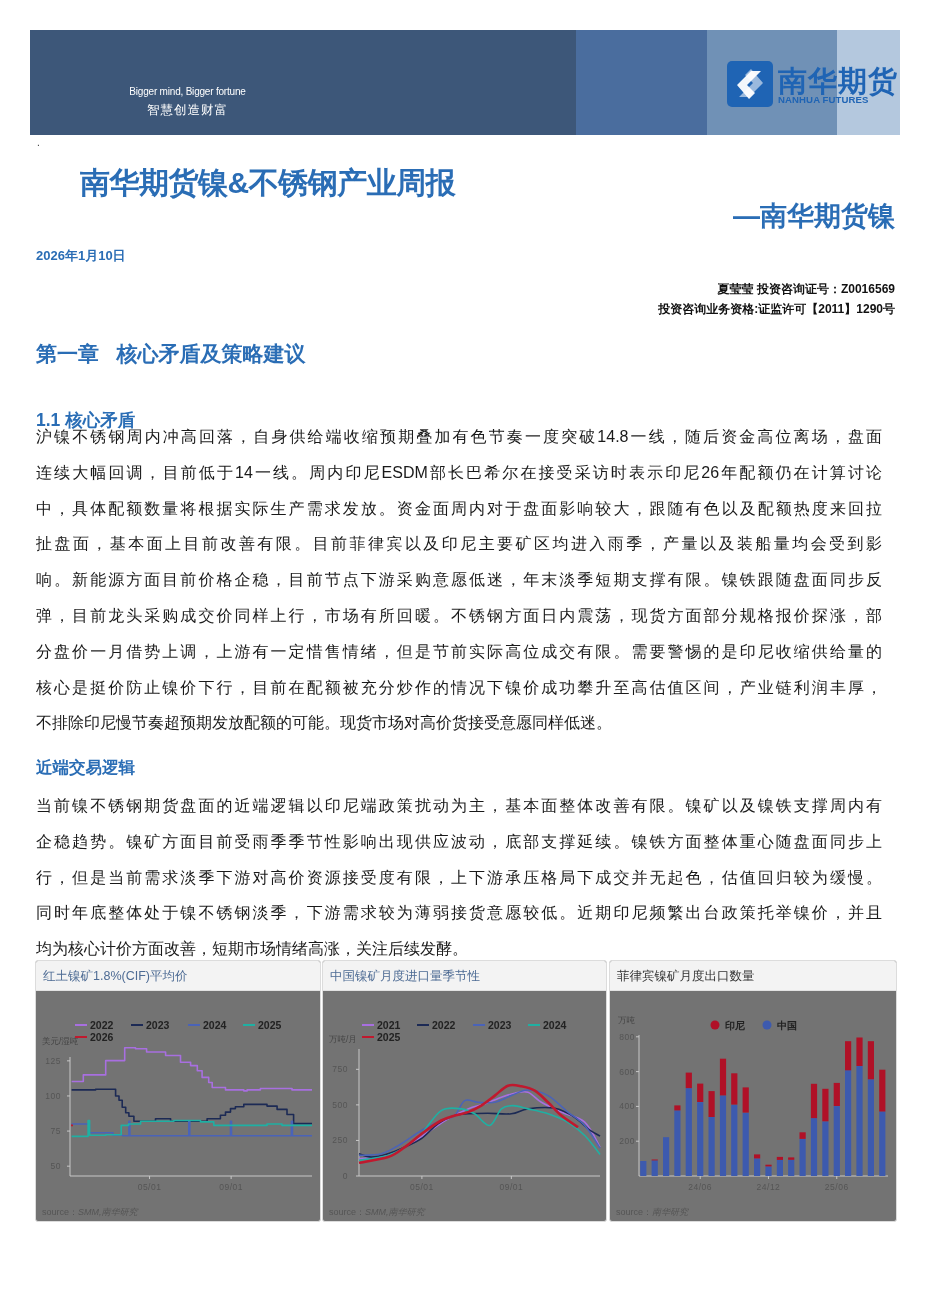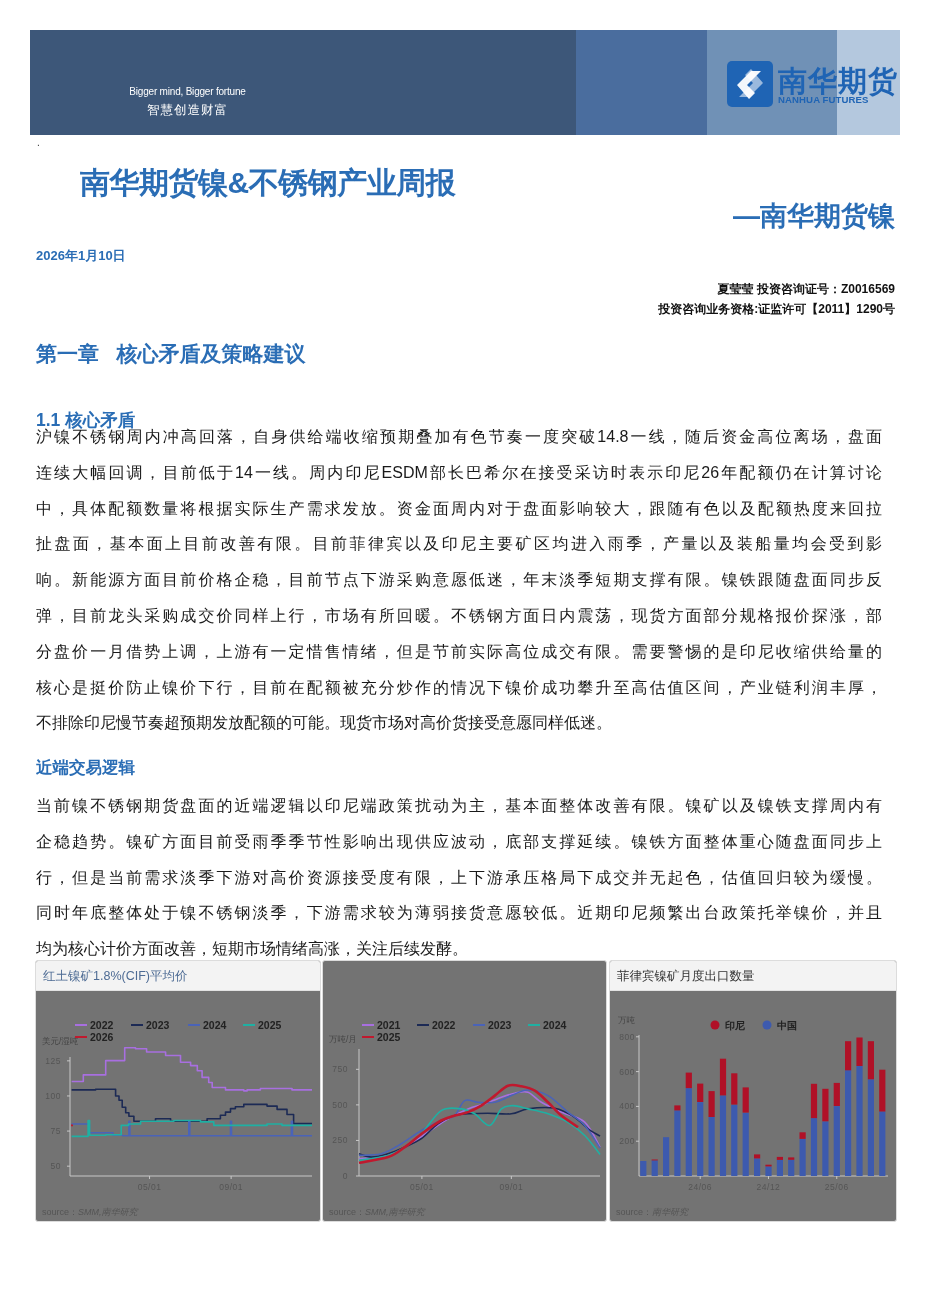--- a/index.html
+++ b/index.html
@@ -119,20 +119,23 @@
       <path d="M35.6 120.5 H47.3 V113.9 H69.7 V99.6 H88.7 V86.7 H99.5 V87.8 H110.6 V91.0 H129.6 V94.5 H144.5 V101.3 H154.6 V104.6 H161.3 V109.7 H166.1 V116.4 H172.7 V121.5 H176.2 V126.5 H189.5 V128.9 H207.8 V129.9 H211.1 V128.9 H224.4 V127.5 H256.0 V128.9 H276.0" fill="none" stroke="#a86fe0" stroke-width="1.6" stroke-linejoin="round"></path>
       <path d="M35.6 128.9 H59.6 V128.2 H79.6 V135.0 H83.0 V139.2 H86.2 V146.2 H89.7 V151.8 H92.9 V155.2 H97.9 V160.2 H119.5 V157.8 H134.6 V160.2 H171.1 V157.8 H184.4 V154.2 H189.5 V151.1 H194.5 V147.6 H199.4 V145.8 H207.8 V143.4 H231.0 V145.1 H241.1 V148.4 H251.0 V153.5 H257.6 V162.6 H276.0" fill="none" stroke="#1c2a55" stroke-width="1.6" stroke-linejoin="round"></path>
       <path d="M35.6 163.0 H53.4 V171.7 H77.0 V174.3 H86.4 V174.8 H92.9 V160.2 H93.9 V174.8 H152.8 V160.2 H153.8 V174.8 H194.5 V160.2 H195.5 V174.8 H255.4 V160.2 H256.4 V174.8 H276.0" fill="none" stroke="#4a63b8" stroke-width="1.6" stroke-linejoin="round"></path>
       <path d="M35.6 175.4 H52.1 V159.5 H53.6 V174.3 H69.9 V173.7 H85.2 V164.4 H92.5 V163.0 H104.6 V160.2 H137.9 V159.5 H164.5 V160.9 H177.8 V164.4 H231.0 V163.0 H246.0 V164.4 H276.0" fill="none" stroke="#1fb0a3" stroke-width="1.6" stroke-linejoin="round"></path>
       <path d="M35.0 164.4 H37.0" fill="none" stroke="#c0192e" stroke-width="1.6" stroke-linejoin="round"></path>
       <text x="6" y="254" font-family="&quot;Liberation Sans&quot;,&quot;DejaVu Sans&quot;,sans-serif" font-size="9" fill="#555">source：<tspan font-style="italic">SMM,南华研究</tspan></text>
     </svg>
 </div>
 
 <div class="abs panel" style="left:322px;width:285px;">
+  <div class="panel-head">
+    <div class="panel-title" style="color:#4d6b94;">中国镍矿月度进口量季节性</div>
+  </div>
   <svg id="chart1" width="285" height="262">
       <line x1="36" y1="88" x2="36" y2="215" stroke="#c8c8c8" stroke-width="1"></line>
       <line x1="36" y1="215" x2="277" y2="215" stroke="#c8c8c8" stroke-width="1"></line>
       <text x="6" y="81" font-family="&quot;Liberation Sans&quot;,&quot;DejaVu Sans&quot;,sans-serif" font-size="8.5" fill="#444">万吨/月</text>
       <line x1="33" y1="215" x2="36" y2="215" stroke="#c8c8c8"></line>
       <text x="25" y="218" font-family="&quot;Liberation Sans&quot;,&quot;DejaVu Sans&quot;,sans-serif" font-size="8.5" fill="#555" text-anchor="end" letter-spacing="0.5">0</text>
       <line x1="33" y1="179.4422310756972" x2="36" y2="179.4422310756972" stroke="#c8c8c8"></line>
       <text x="25" y="182.4422310756972" font-family="&quot;Liberation Sans&quot;,&quot;DejaVu Sans&quot;,sans-serif" font-size="8.5" fill="#555" text-anchor="end" letter-spacing="0.5">250</text>
       <line x1="33" y1="143.88446215139442" x2="36" y2="143.88446215139442" stroke="#c8c8c8"></line>
       <text x="25" y="146.88446215139442" font-family="&quot;Liberation Sans&quot;,&quot;DejaVu Sans&quot;,sans-serif" font-size="8.5" fill="#555" text-anchor="end" letter-spacing="0.5">500</text>

